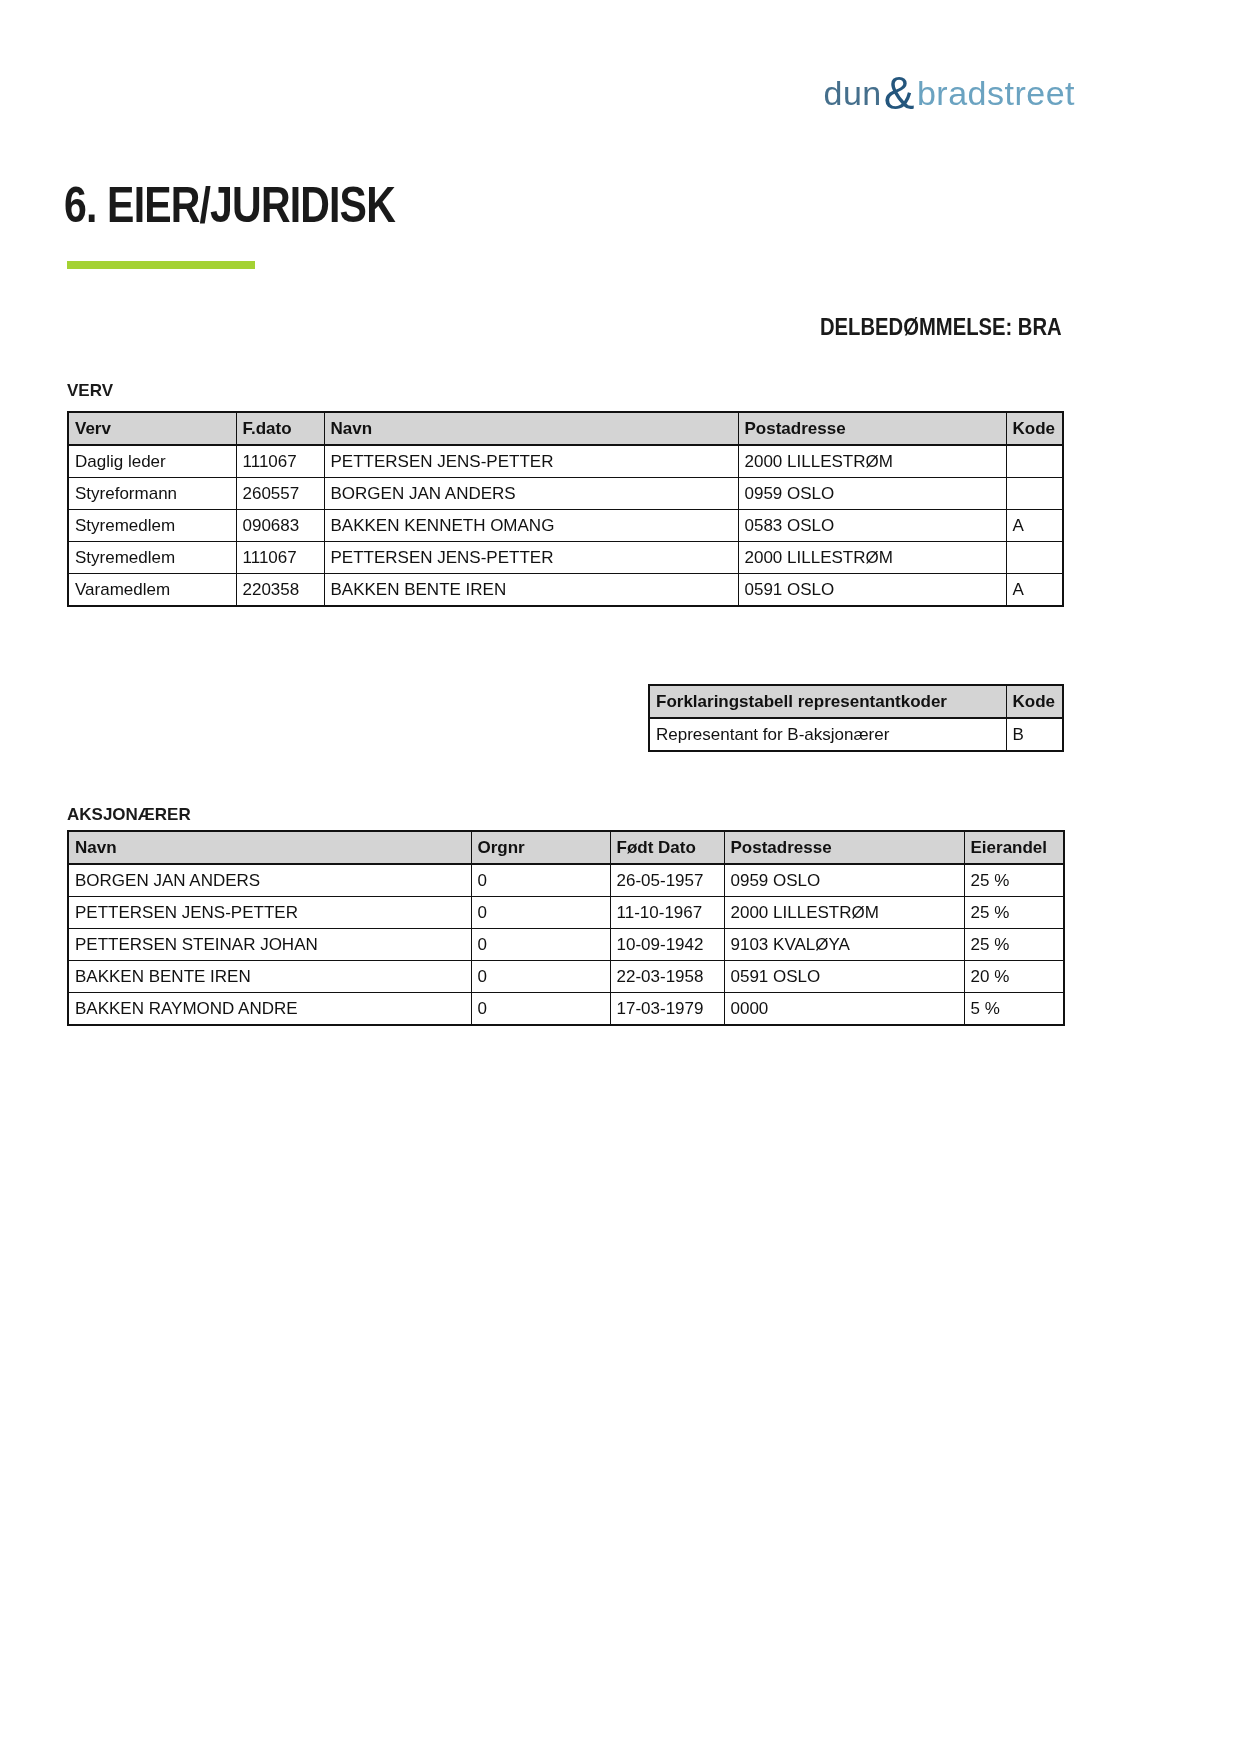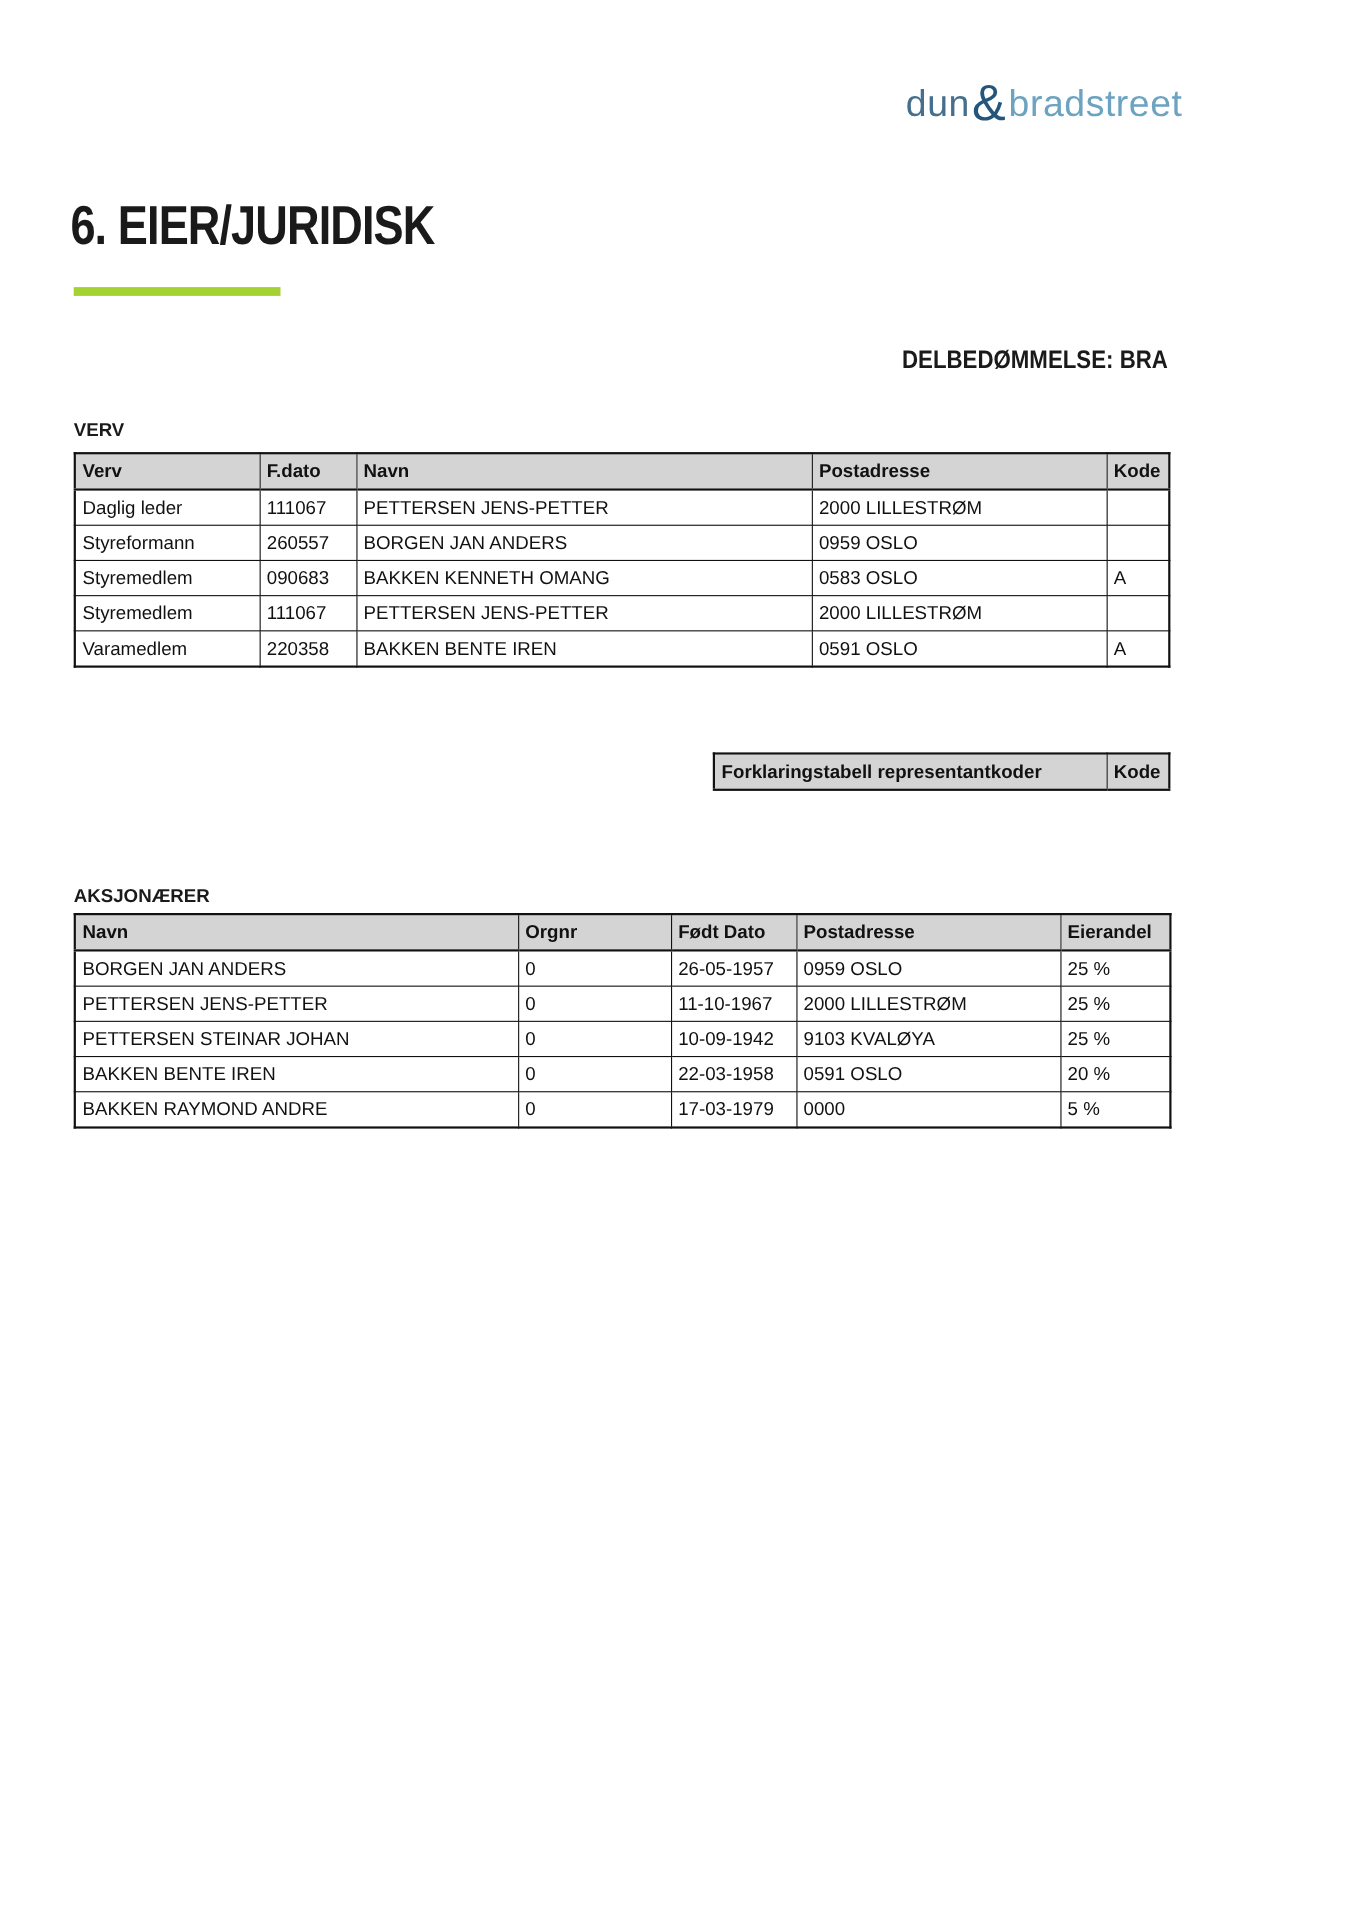--- a/index.html
+++ b/index.html
@@ -189,20 +189,24 @@
       <col style="width:357px">
         <col style="width:57px">
     </colgroup>
   <thead>
         <tr>
           <th>Forklaringstabell representantkoder</th>
           <th>Kode</th>
         </tr>
       </thead>
       <tbody>
+        <tr>
+          <td>Representant for B-aksjonærer</td>
+          <td>B</td>
+        </tr>
       </tbody>
     </table>
 
   <div class="section-label aksjonaerer-label">AKSJONÆRER</div>
 
   <table class="data-table aksjonaerer-table" data-table="aksjonaerer">
     <colgroup>
       <col style="width:403px">
         <col style="width:139px">
         <col style="width:114px">

